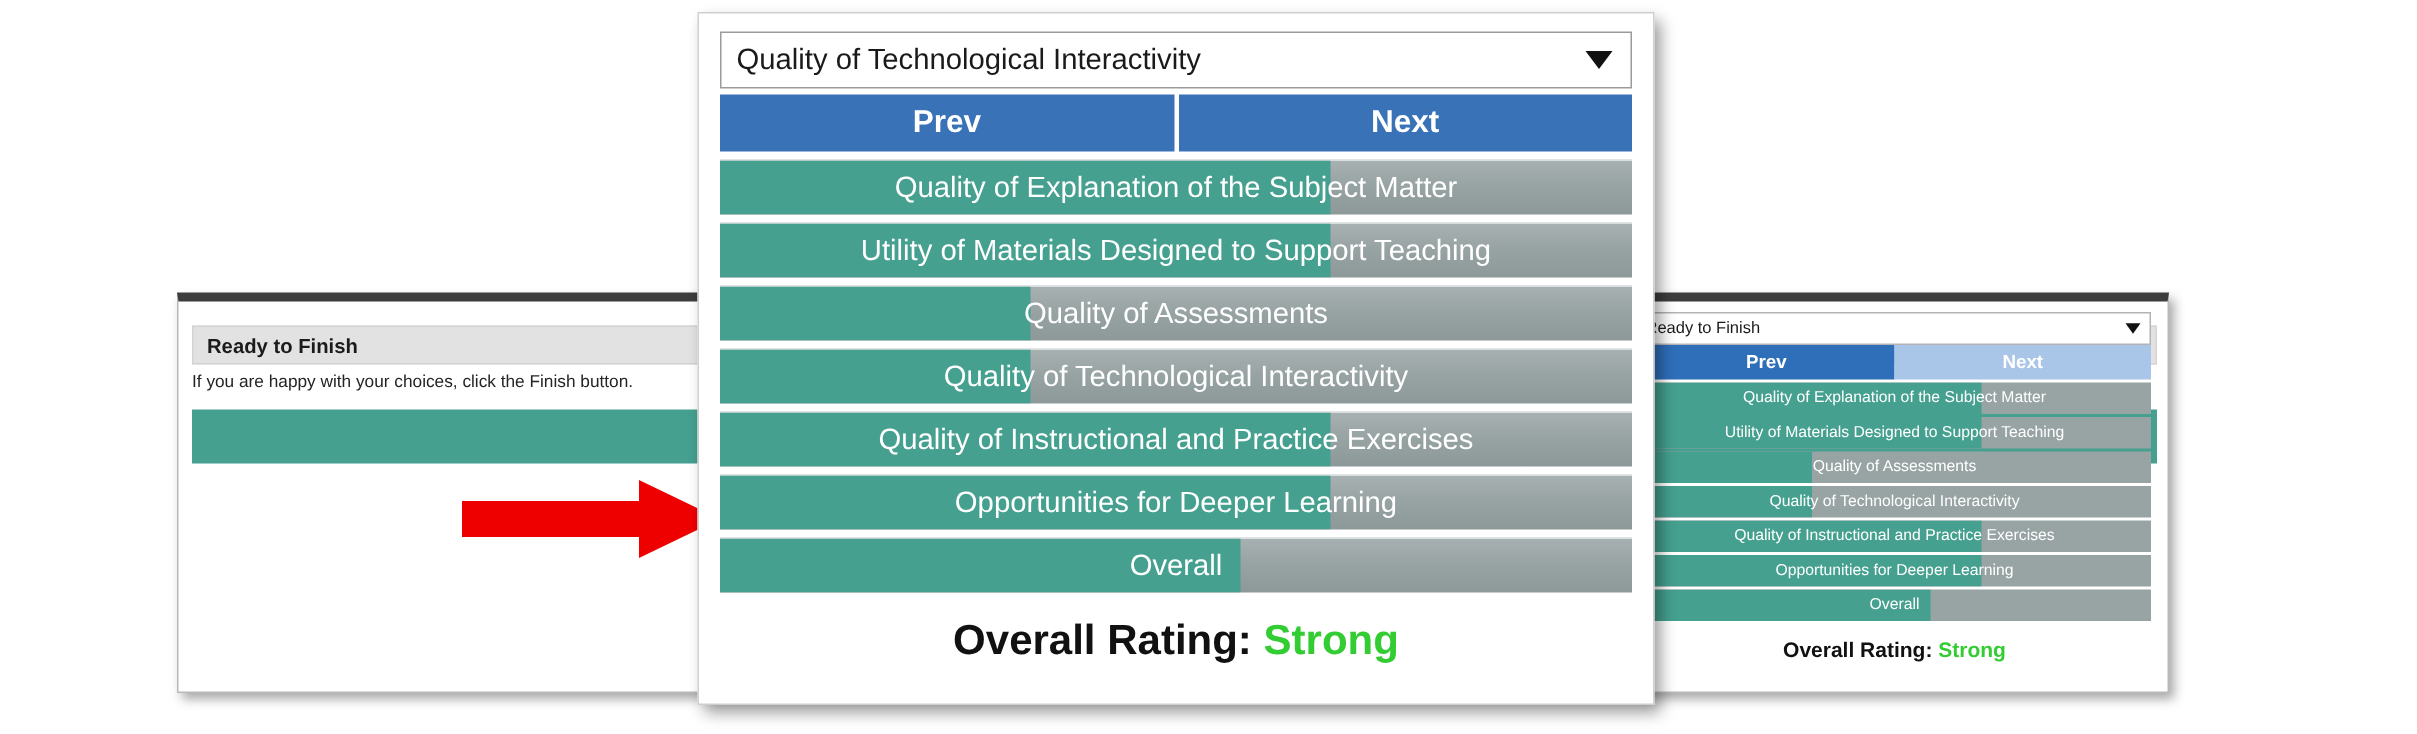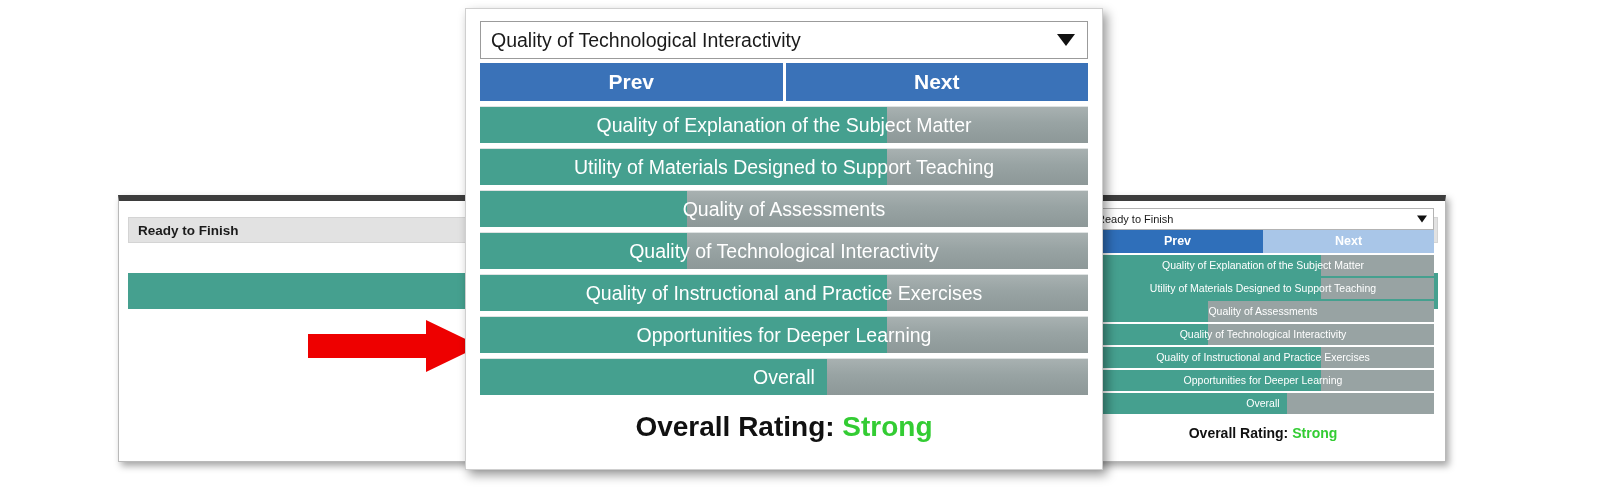--- a/index.html
+++ b/index.html
@@ -231,20 +231,21 @@
   }
   #zp-rating .val { color: #33cc33; }
 </style>
 </head>
 <body>
 
 <div id="stage">
 
   <div id="bg-card">
     <div id="ready-header">Ready to Finish</div>
+    <div id="ready-body">If you are happy with your choices, click the Finish button.</div>
     <button id="finish-button"></button>
   </div>
 
   <div id="right-widget">
     <div id="rw-select">
       <span>Ready to Finish</span>
       <span class="caret"></span>
     </div>
     <div class="rw-navrow">
       <div class="rw-nav prev">Prev</div>

